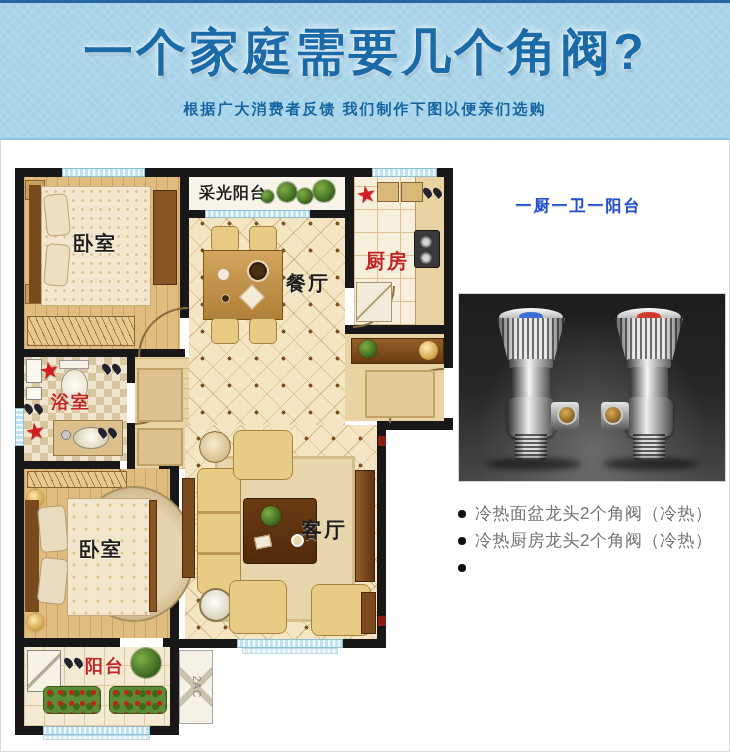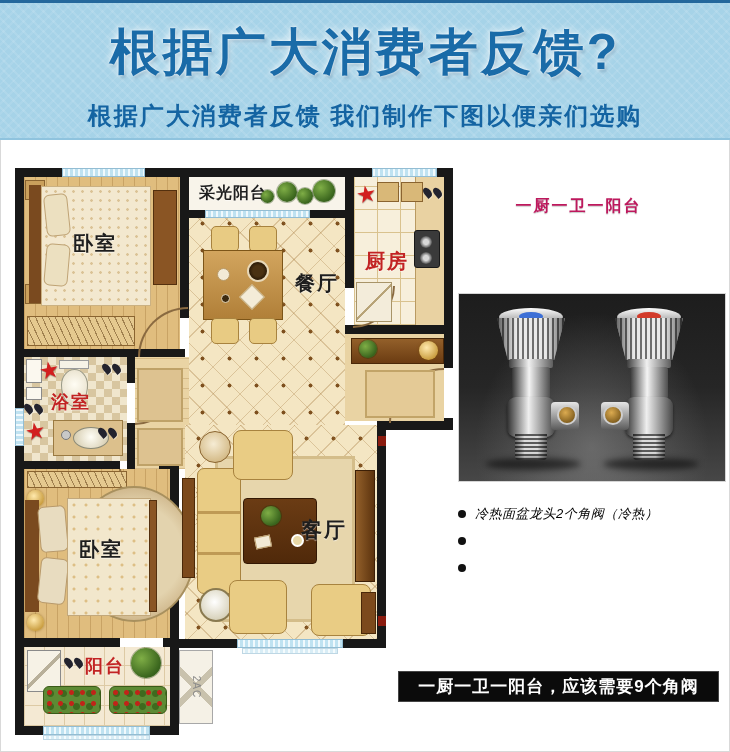--- a/index.html
+++ b/index.html
@@ -9,21 +9,21 @@
   #header{position:absolute;left:0;top:0;width:730px;height:140px;
     background-color:#a6d3e8;
     background-image:
       repeating-linear-gradient(45deg, rgba(255,255,255,.10) 0 2px, transparent 2px 7px),
       repeating-linear-gradient(-45deg, rgba(255,255,255,.08) 0 2px, transparent 2px 7px);
     border-top:3px solid #24689c;border-bottom:2px solid #8fc3de;box-sizing:border-box;}
   #main-title{position:absolute;left:0;top:16px;width:730px;text-align:center;
     font-size:50px;font-weight:800;letter-spacing:3px;color:#1a6ba8;
     text-shadow:0 0 2px #fff,0 0 9px rgba(255,255,255,.95),2px 3px 3px rgba(25,80,120,.30);}
   #sub-title{position:absolute;left:0;top:97px;width:730px;text-align:center;
-    font-size:24px;font-weight:700;letter-spacing:2px;color:#1464a2;}
+    font-size:15px;font-weight:700;letter-spacing:2px;color:#1464a2;}
   
   #plan{position:absolute;left:15px;top:168px;width:445px;height:572px;}
   .wl{position:absolute;background:#181818;}
   .wn{position:absolute;background:repeating-linear-gradient(180deg,#f0f9fd 0 2px,#bfe2f1 2px 5px);
       border:1px solid #93bdd3;box-sizing:border-box;}
   .wn-v{position:absolute;background:repeating-linear-gradient(90deg,#f0f9fd 0 2px,#bfe2f1 2px 5px);
       border:1px solid #93bdd3;box-sizing:border-box;}
   .floor{position:absolute;}
   .wood{background-color:#e0bd7e;background-image:repeating-linear-gradient(90deg,rgba(140,95,35,.28) 0 1px,transparent 1px 11px);}
   .wood-h{background-color:#ead4a4;background-image:repeating-linear-gradient(0deg,rgba(140,95,35,.22) 0 1px,transparent 1px 10px);}
@@ -48,21 +48,21 @@
         text-shadow:0 1px 1px rgba(60,0,0,.4);}
   .faucet{position:absolute;width:19px;height:14px;}
   .faucet i{position:absolute;width:7px;height:11px;background:#23232e;border-radius:55% 55% 55% 0;transform:rotate(-42deg);box-shadow:0 1px 0 rgba(255,255,255,.5);}
   .faucet i:first-child{left:0;top:1px;}
   .faucet i:last-child{left:10px;top:1px;}
   .arc{position:absolute;border:0 solid #8a6a40;box-sizing:border-box;}
   .plantdot{position:absolute;border-radius:50%;background:radial-gradient(circle at 35% 35%,#7fae46,#39641d 70%);box-shadow:0 0 0 1px rgba(30,60,10,.35);}
   .goldlamp{position:absolute;border-radius:50%;background:radial-gradient(circle at 40% 35%,#ffe9ad,#c89b3c 75%);box-shadow:0 0 3px rgba(120,80,0,.6);}
   
   .panel-heading{position:absolute;left:445px;width:267px;text-align:center;
-    font-size:16px;font-weight:600;letter-spacing:2px;color:#be185d;
+    font-size:16px;font-weight:600;letter-spacing:2px;color:#1d4ed8;
     text-shadow:0 1px 1px rgba(0,0,0,.22);}
   #photo{position:absolute;left:458px;top:293px;width:268px;height:189px;
     border:1px solid #d5d5d5;box-sizing:border-box;
     background:radial-gradient(ellipse at 50% 82%, rgba(150,150,150,.5), rgba(0,0,0,0) 62%),
                linear-gradient(180deg,#1d1d1d 0%,#262626 50%,#474747 100%);}
   .valve{position:absolute;width:76px;height:152px;}
   .v-cap{position:absolute;top:0;left:6px;width:64px;height:18px;border-radius:50%;
     background:linear-gradient(180deg,#fdfdfd,#bdbdbd 55%,#8a8a8a);box-shadow:0 1px 2px rgba(0,0,0,.6);}
   .v-dot{position:absolute;top:4px;left:26px;width:24px;height:9px;border-radius:50%;background:#3c6fd6;}
   .v-handle{position:absolute;top:10px;left:4px;width:68px;height:42px;
@@ -79,37 +79,37 @@
     background:linear-gradient(180deg,#e6e6e6,#5a5a5a);}
   .v-brass{position:absolute;top:3px;width:20px;height:20px;border-radius:50%;border:2px solid #cfcfcf;
     background:radial-gradient(circle at 40% 35%,#dcab50,#7c5a1c 78%);box-sizing:border-box;}
   .v-inlet{position:absolute;top:126px;left:22px;width:32px;height:26px;
     background-image:linear-gradient(90deg, rgba(0,0,0,.55), rgba(0,0,0,0) 30% 70%, rgba(0,0,0,.55)),
       repeating-linear-gradient(0deg,#5a5a5a 0 2px,#dcdcdc 2px 4px);border-radius:0 0 4px 4px;}
   .v-shadow{position:absolute;width:96px;height:12px;border-radius:50%;background:rgba(0,0,0,.55);filter:blur(3px);}
   #bullets{position:absolute;left:458px;top:500px;width:272px;}
   .bullet-row{display:flex;align-items:center;height:27px;}
   .bullet-dot{width:8px;height:8px;border-radius:50%;background:#111;margin-right:9px;flex:0 0 auto;}
-  .bullet-text{font-size:13px;color:#000000;letter-spacing:.5px;font-style:italic;}
+  .bullet-text{font-size:17px;color:#737373;letter-spacing:.5px;}
   #conclusion{position:absolute;left:398px;top:671px;width:321px;height:31px;
     background:#0b0b0b;border:1px solid #454545;box-sizing:border-box;
     color:#fff;font-size:17px;font-weight:bold;letter-spacing:1px;line-height:29px;text-align:center;}
   .acbox{position:absolute;background:#f5f1e6;border:1px solid #a8a8a8;box-sizing:border-box;
     background-image:linear-gradient(45deg,transparent 46%,#c9c2ad 46% 54%,transparent 54%),
                      linear-gradient(-45deg,transparent 46%,#c9c2ad 46% 54%,transparent 54%);}
   .acbox span{position:absolute;left:50%;top:50%;transform:translate(-50%,-50%) rotate(90deg);
     font-size:10px;color:#8a8a8a;letter-spacing:1px;}
 </style>
 </head>
 <body>
 
 <div id="page">
 
   <div id="header">
-    <div id="main-title">根据广大消费者反馈?</div>
+    <div id="main-title">一个家庭需要几个角阀?</div>
     <div id="sub-title">根据广大消费者反馈 我们制作下图以便亲们选购</div>
   </div>
 
   <div id="plan">
 
     <div class="floor wood" style="left:9px;top:9px;width:156px;height:172px;"></div>
     <div class="floor" style="left:174px;top:9px;width:157px;height:33px;background:#f8f4ea;"></div>
     <div class="floor tile-grid" style="left:339px;top:9px;width:90px;height:148px;"></div>
     <div class="floor" style="left:400px;top:9px;width:29px;height:148px;background:#e9d2a2;border-left:1px solid #b99a62;"></div>
     <div class="floor tile-diamond" style="left:174px;top:42px;width:156px;height:429px;"></div>
@@ -194,21 +194,21 @@
 
     <div class="furn" style="left:196px;top:58px;width:28px;height:26px;background:#e8cb83;border:1px solid #a8833f;border-radius:5px;"></div>
     <div class="furn" style="left:234px;top:58px;width:28px;height:26px;background:#e8cb83;border:1px solid #a8833f;border-radius:5px;"></div>
     <div class="furn" style="left:188px;top:82px;width:80px;height:70px;background:linear-gradient(180deg,#d2a55e,#b07f38);border:1px solid #7c5518;"></div>
     <div class="furn" style="left:232px;top:92px;width:22px;height:22px;border-radius:50%;background:radial-gradient(#4a3112 40%,#2b1a07 70%);border:2px solid #e8d8b8;"></div>
     <div class="furn" style="left:202px;top:100px;width:13px;height:13px;border-radius:50%;background:#f2ead6;border:1px solid #b89a68;"></div>
     <div class="furn" style="left:206px;top:126px;width:9px;height:9px;border-radius:50%;background:#3c2a10;border:1px solid #e8d8b8;"></div>
     <div class="furn" style="left:228px;top:120px;width:18px;height:18px;background:#f4ecd8;transform:rotate(45deg);border:1px solid #c8b48a;"></div>
     <div class="furn" style="left:196px;top:150px;width:28px;height:26px;background:#e8cb83;border:1px solid #a8833f;border-radius:5px;"></div>
     <div class="furn" style="left:234px;top:150px;width:28px;height:26px;background:#e8cb83;border:1px solid #a8833f;border-radius:5px;"></div>
-    <div class="lbl" style="left:280px;top:102px;font-size:20px;">餐厅</div>
+    <div class="lbl" style="left:271px;top:102px;font-size:20px;">餐厅</div>
 
     <div class="furn" style="left:336px;top:170px;width:93px;height:26px;background:linear-gradient(180deg,#93602a,#6b3c12);border:1px solid #4a2808;"></div>
     <div class="plantdot" style="left:344px;top:172px;width:18px;height:18px;"></div>
     <div class="goldlamp" style="left:404px;top:173px;width:19px;height:19px;"></div>
     <div class="furn" style="left:350px;top:202px;width:70px;height:48px;background:#e4ca96;border:2px solid #c2a468;"></div>
 
     <div class="furn" style="left:11px;top:191px;width:16px;height:24px;background:#fbf8ef;border:1px solid #8a8a8a;"></div>
     <div class="furn" style="left:11px;top:219px;width:16px;height:13px;background:#fbf8ef;border:1px solid #8a8a8a;"></div>
     <div class="furn" style="left:44px;top:192px;width:30px;height:9px;background:#f6f2e6;border:1px solid #9a9a9a;"></div>
     <div class="furn" style="left:46px;top:201px;width:27px;height:38px;border-radius:50% 50% 50% 50%/42% 42% 58% 58%;background:radial-gradient(circle at 50% 40%,#fffdf4,#ddd3b8);border:1px solid #9a9a88;"></div>
@@ -311,21 +311,21 @@
     <div class="v-shadow" style="left:144px;top:164px;"></div>
   </div>
 
   <div id="bullets">
     <div class="bullet-row">
       <span class="bullet-dot"></span>
       <span class="bullet-text">冷热面盆龙头2个角阀（冷热）</span>
     </div>
     <div class="bullet-row">
       <span class="bullet-dot"></span>
+      <span class="bullet-text">冷热厨房龙头2个角阀（冷热）</span>
     </div>
     <div class="bullet-row">
       <span class="bullet-dot"></span>
     </div>
   </div>
 
-  <div id="conclusion">一厨一卫一阳台，应该需要9个角阀</div>
 
 </div>
 
 </body></html>

